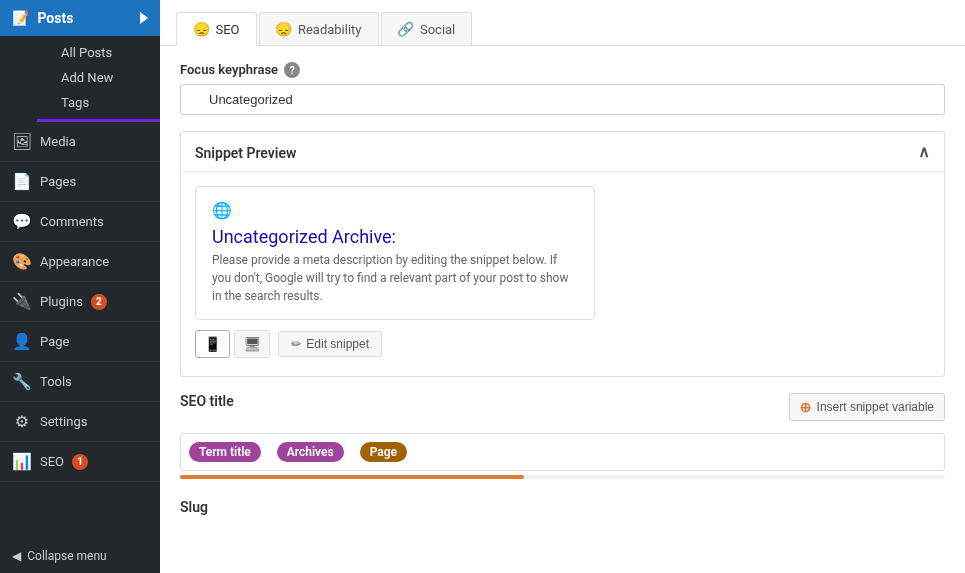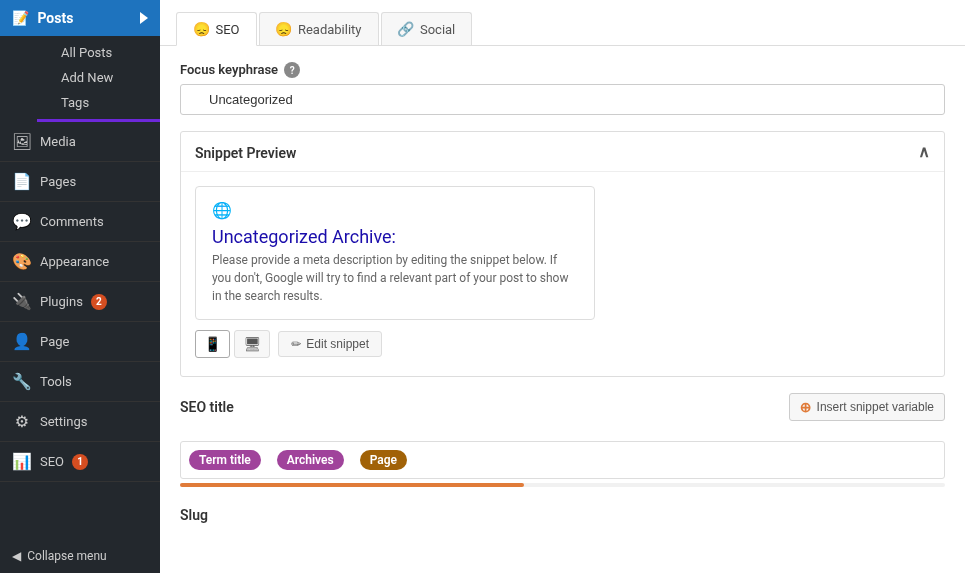--- a/index.html
+++ b/index.html
@@ -232,22 +232,22 @@
       gap: 5px;
       color: #555;
       margin-left: 4px;
     }
 
     
     .seo-title-section { margin-bottom: 12px; }
     .seo-title-header {
       display: flex;
       justify-content: space-between;
-      align-items: center;
-      margin-bottom: 20px;
+      align-items: flex-start;
+      margin-bottom: 12px;
     }
     .section-label {
       font-weight: 600;
       font-size: 14px;
       color: #333;
     }
     .insert-btn {
       border: 1px solid #ccc;
       background: #f7f7f7;
       border-radius: 3px;

